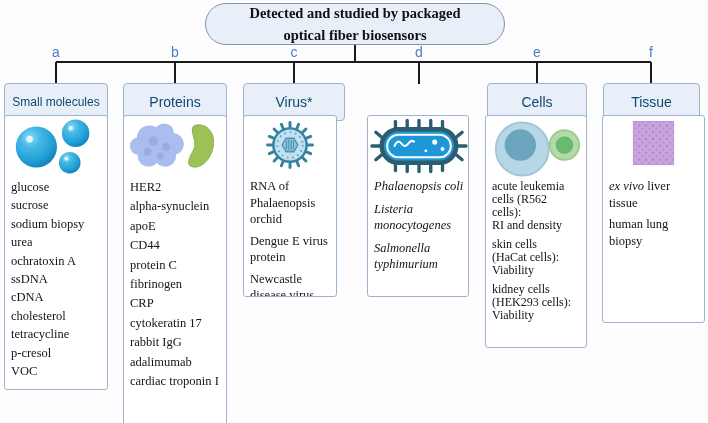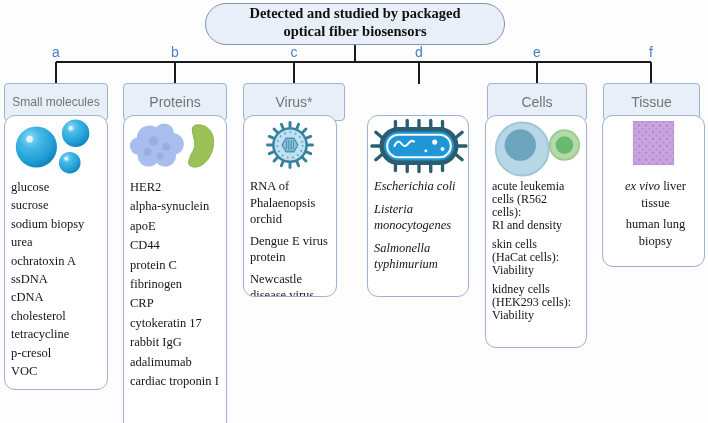--- a/index.html
+++ b/index.html
@@ -4,66 +4,66 @@
 <style>
   html,body{margin:0;padding:0;background:#ffffff;}
   .canvas{
     position:relative;width:708px;height:423px;background:#fdfdfd;overflow:hidden;
     font-family:"Liberation Serif", serif;color:#151515;
   }
   
   .title-pill{
     position:absolute;left:205px;top:3px;width:300px;height:42px;
     background:#e9eff9;border:1.6px solid #8494ad;border-radius:22px;
-    display:flex;flex-direction:column;justify-content:flex-start;align-items:center;
+    display:flex;flex-direction:column;justify-content:space-between;align-items:center;
     box-sizing:border-box;
   }
   .title-pill div{
     font-weight:bold;font-size:14.5px;line-height:18px;color:#101010;
     font-family:"Liberation Serif", serif;text-align:center;
   }
   
   .connector{position:absolute;left:0;top:0;}
   
   .branch-label{
     position:absolute;top:44px;transform:translateX(-50%);
     font-family:"Liberation Sans", sans-serif;font-size:14px;color:#4a7cc8;line-height:16px;
   }
   
   .hdr{
     position:absolute;top:83px;height:38px;box-sizing:border-box;
     background:#e9eff9;border:1.5px solid #9db3cf;border-radius:4px;
     display:flex;align-items:center;justify-content:center;
-    font-family:"Liberation Sans", sans-serif;font-size:14px;color:#737373;
+    font-family:"Liberation Sans", sans-serif;font-size:14px;color:#0c4a6e;
   }
   .hdr.small{font-size:12px;}
   
   .panel{
     position:absolute;top:115px;box-sizing:border-box;background:#ffffff;
-    border:1.4px solid #9db3cf;border-radius:11px;overflow:hidden;
+    border:1.4px solid #9db3cf;border-radius:3px;overflow:hidden;
   }
   .icon-row{display:flex;justify-content:center;align-items:flex-start;}
   .p0 .icon-row,.p1 .icon-row,.p2 .icon-row,.p3 .icon-row,.p5 .icon-row{height:62px;}
   .p4 .icon-row{height:64px;}
   .it{
     white-space:pre-line;font-size:12.5px;color:#141414;
     padding:0 2px 0 6px;margin:0;
   }
   .p0 .it{line-height:18.4px;}
   .p1 .it{line-height:19.4px;}
   .p2 .it,.p5 .it{line-height:16.5px;margin-bottom:5px;font-family:Liberation Serif, serif;}
   .p3 .it{line-height:16.5px;margin-bottom:6px;font-style:italic;}
   .p4 .it{line-height:13px;margin-bottom:6px;font-size:12px;}
   .em{font-style:italic;}
   .p0{left:4px;width:104px;height:275px;}
   .p1{left:123px;width:104px;height:393px;}
   .p2{left:243px;width:94px;height:182px;}
   .p3{left:367px;width:102px;height:182px;}
   .p4{left:485px;width:102px;height:233px;}
-  .p5{left:602px;width:103px;height:152px;text-align:center;}
+  .p5{left:602px;width:103px;height:208px;}
 </style>
 </head>
 <body>
 
 <div class="canvas">
 
   <svg class="connector" width="708" height="423" viewBox="0 0 708 423">
     <path d="M355 45 L355 63 M56 62 L651 62 M56 62 L56 84 M175 62 L175 84 M294 62 L294 84 M419 62 L419 84 M537 62 L537 84 M651 62 L651 84" stroke="#1a1a1a" stroke-width="2" fill="none"></path>
   </svg>
 
@@ -216,21 +216,21 @@
           <line x1="90" y1="39" x2="96" y2="44"></line>
         </g>
         <rect x="14" y="13" width="76" height="34" rx="17" fill="#1f97d6" stroke="#2a5d6f" stroke-width="4.6"></rect>
         <rect x="19.5" y="18.5" width="65" height="23" rx="11.5" fill="none" stroke="#ffffff" stroke-width="2"></rect>
         <path d="M27,30 q3.5,-8 7.5,-2 q3,4.5 7,-1 q2.5,-3.5 5.5,-1.5" fill="none" stroke="#ffffff" stroke-width="2" stroke-linecap="round"></path>
         <circle cx="68" cy="26" r="2.6" fill="#ffffff"></circle>
         <circle cx="76" cy="33" r="2" fill="#ffffff"></circle>
         <circle cx="59" cy="35" r="1.5" fill="#ffffff"></circle>
       </svg>
     </div>
-    <div class="it">Escherichia coli</div>
+    <div class="it">Phalaenopsis coli</div>
     <div class="it">Listeria
 monocytogenes</div>
     <div class="it">Salmonella
 typhimurium</div>
   </div>
 
   <div class="panel p4">
     <div class="icon-row">
       <svg width="102" height="64" viewBox="0 0 102 64">
         <circle cx="37" cy="33" r="27" fill="#b5d7e6" stroke="#a0c7d9" stroke-width="2"></circle>

